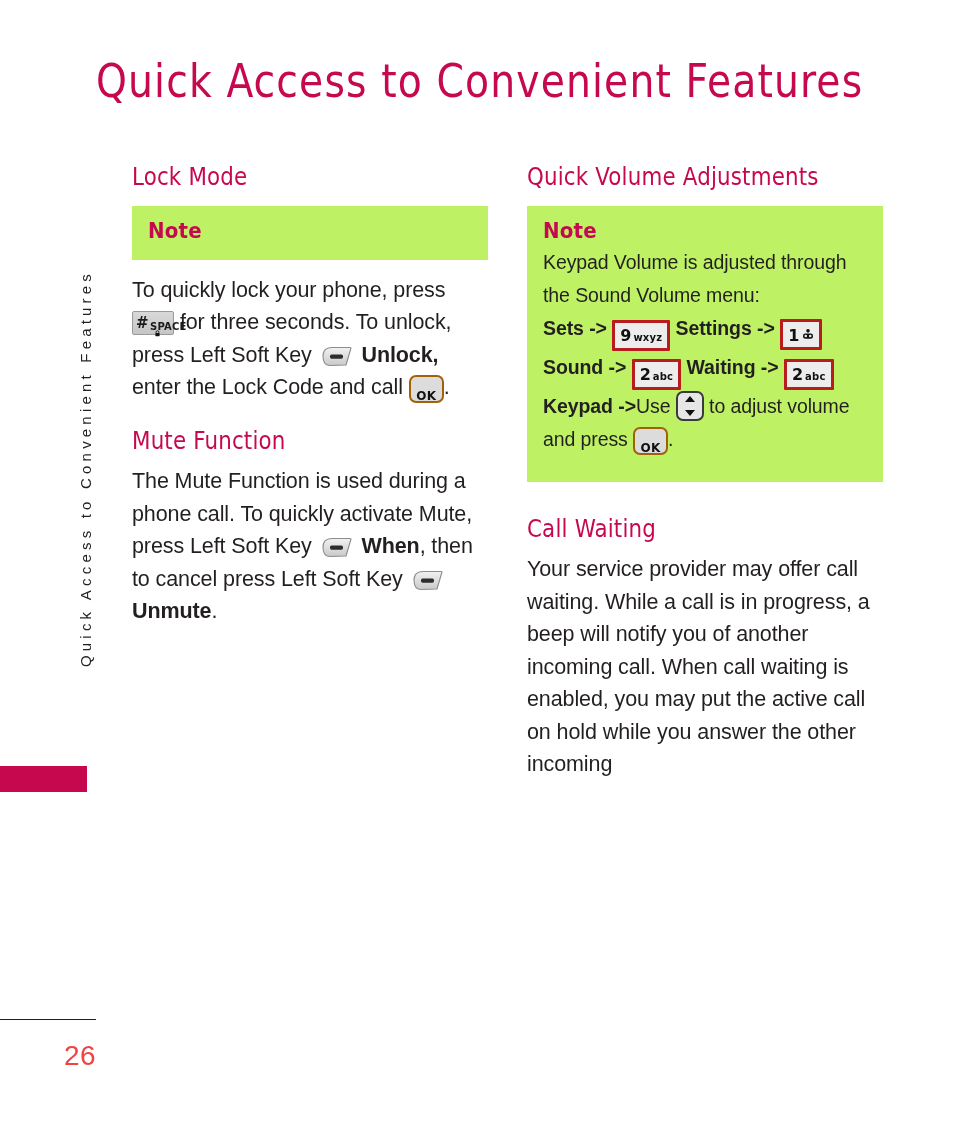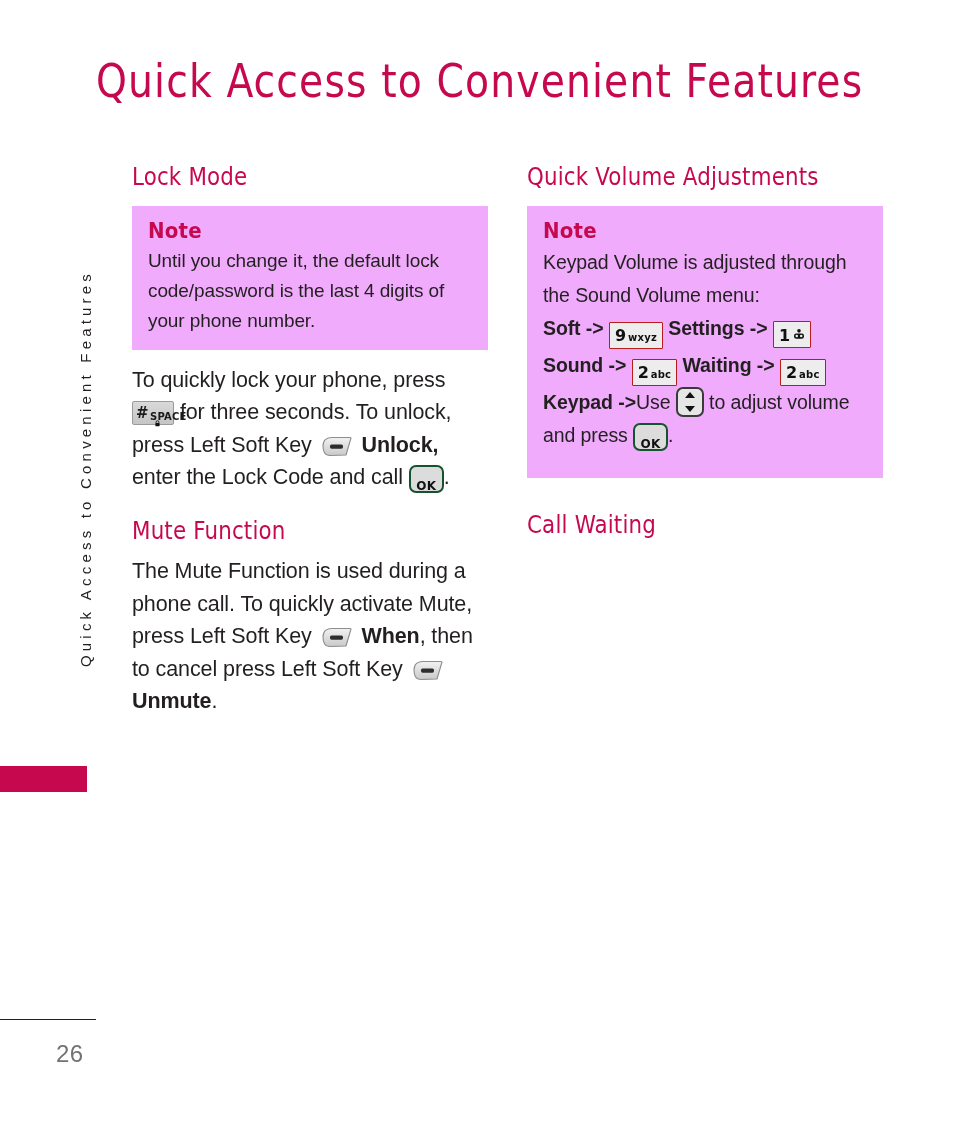--- a/index.html
+++ b/index.html
@@ -28,21 +28,21 @@
     font-size:15px;letter-spacing:4.2px;color:#231f20;
     white-space:nowrap;
   }
   .vtab{
     position:absolute;left:0;top:766px;width:87px;height:26px;
     background:#c6094f;
   }
 
   
   .folio-rule{position:absolute;left:0;top:1019px;width:96px;height:1px;background:#231f20;}
-  .folio{position:absolute;left:56px;top:1040px;font-size:24px;color:#737373;letter-spacing:0.5px;}
+  .folio{position:absolute;left:64px;top:1040px;font-size:28px;color:#ef4444;letter-spacing:0.5px;}
 
   
   .col{position:absolute;top:162px;width:356px;}
   .col-left{left:132px;}
   .col-right{left:527px;}
 
   h2.sec{
     margin:0 0 10px 0;
     font-family:"DejaVu Sans Condensed","Liberation Sans",sans-serif;
     font-size:25px;font-weight:400;color:#c6094f;letter-spacing:0.2px;
@@ -56,21 +56,21 @@
   p.body{
     margin:0 0 0 0;
     font-size:21.5px;line-height:32.5px;color:#231f20;
     letter-spacing:-0.1px;
   }
   p.body.lead{line-height:33.5px;}
   p.body b{font-weight:700;}
 
   
   .note{
-    background:#f0abfc;
+    background:#bef264;
     padding:12px 16px 14px 16px;
     margin:14px 0 14px 0;
   }
   .note-title{
     font-family:"DejaVu Sans Condensed","Liberation Sans",sans-serif;
     font-size:22px;font-weight:700;color:#c6094f;margin:0 0 3px 0;
     letter-spacing:0.2px;
   }
   .note p{
     margin:0;font-size:19px;line-height:30px;color:#231f20;letter-spacing:-0.1px;
@@ -100,31 +100,31 @@
     position:absolute;left:21px;top:2px;width:7px;height:7px;
   }
   .key-hash .sp{
     position:absolute;left:17px;top:10px;font-size:10px;line-height:9px;
     letter-spacing:0.2px;color:#1a1a1a;font-weight:700;
     font-family:"DejaVu Sans",sans-serif;
   }
 
   
   .key-num{
-    height:25px;border:1px solid #b91c1c;background:#ededed;
+    height:25px;border:3px solid #b91c1c;background:#ededed;
     padding:0 5px;border-radius:1px;vertical-align:-6px;
     line-height:23px;
   }
   .key-num .d{font-size:16px;font-weight:700;color:#111;font-family:"DejaVu Sans",sans-serif;}
   .key-num .l{font-size:10px;font-weight:700;color:#111;margin-left:2px;font-family:"DejaVu Sans",sans-serif;letter-spacing:0.2px;}
   .key-num .vm{display:inline-block;vertical-align:1px;margin-left:3px;}
 
   
   .key-ok{
-    width:31px;height:24px;border:2px solid #14532d;border-radius:7px;
+    width:31px;height:24px;border:2px solid #a16207;border-radius:7px;
     background:#dcdcdc;vertical-align:-6px;text-align:center;
   }
   .key-ok span{
     font-size:12px;font-weight:700;line-height:21px;color:#111;
     font-family:"DejaVu Sans",sans-serif;letter-spacing:0.3px;
   }
 
   
   .key-ud{
     width:24px;height:26px;border:2px solid #3a3a3a;border-radius:7px;
@@ -154,21 +154,20 @@
   <div class="folio-rule"></div>
   <div class="folio">26</div>
 
   <div class="col col-left">
 
     <h2 class="sec tight">Lock Mode</h2>
 
 
     <div class="note">
       <div class="note-title">Note</div>
-      <p>Until you change it, the default lock code/password is the last 4 digits of your phone number.</p>
     </div>
 
     <p class="body"><span>To quickly lock your phone, press</span>
       <span class="key key-hash">
         <span class="h">#</span>
         <span class="lk">
           <svg width="7" height="7" viewBox="0 0 10 10">
               <path d="M3 4.2V3a2 2 0 0 1 4 0v1.2" fill="none" stroke="#111" stroke-width="1.2"></path>
               <rect x="2" y="4.2" width="6" height="4.6" rx="0.6" fill="#111"></rect>
             </svg>
@@ -229,21 +228,21 @@
   </div>
 
   <div class="col col-right">
 
     <h2 class="sec tight">Quick Volume Adjustments</h2>
 
 
     <div class="note right">
       <div class="note-title">Note</div>
       <p><span>Keypad Volume is adjusted through the Sound Volume menu:</span><br>
-        <b>Soft</b>
+        <b>Sets</b>
         <span class="arrow">-&gt;</span>
         <span class="key key-num"><span class="d">9</span><span class="l">wxyz</span></span>
         <b>Settings</b>
         <span class="arrow">-&gt;</span>
         <span class="key key-num"><span class="d">1</span><span class="vm"><svg width="12" height="12" viewBox="0 0 14 14">
                 <circle cx="7" cy="3.3" r="2.1" fill="#111"></circle>
                 <rect x="1.2" y="6.4" width="11.6" height="6" rx="2.6" fill="#111"></rect>
                 <circle cx="4.4" cy="9.4" r="1.5" fill="#e9e9e9"></circle>
                 <circle cx="9.6" cy="9.4" r="1.5" fill="#e9e9e9"></circle>
               </svg></span></span><br>
@@ -258,16 +257,17 @@
         <span class="key key-ud"><span class="ar up"></span><span class="ar dn"></span></span>
         <span>to adjust volume and press</span>
         <span class="key key-ok"><span>OK</span></span><span>.</span>
       </p>
     </div>
 
     <div class="gap-b"></div>
 
     <h2 class="sec">Call Waiting</h2>
 
+    <p class="body">Your service provider may offer call waiting. While a call is in progress, a beep will notify you of another incoming call. When call waiting is enabled, you may put the active call on hold while you answer the other incoming</p>
 
   </div>
 
 </div>
 
 </body></html>

